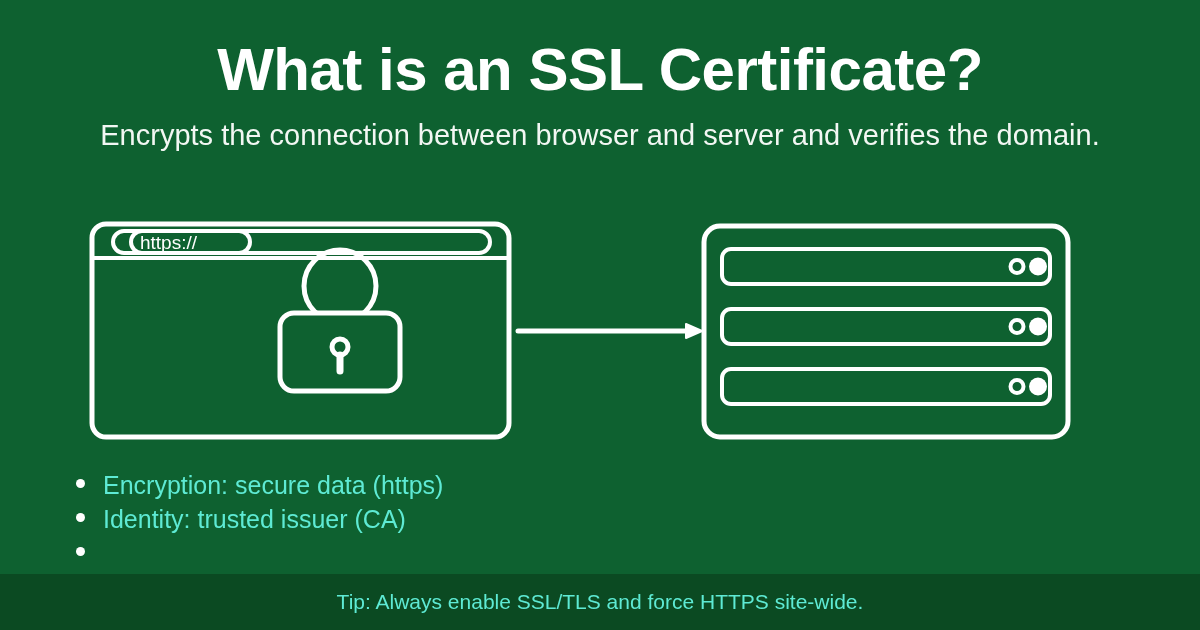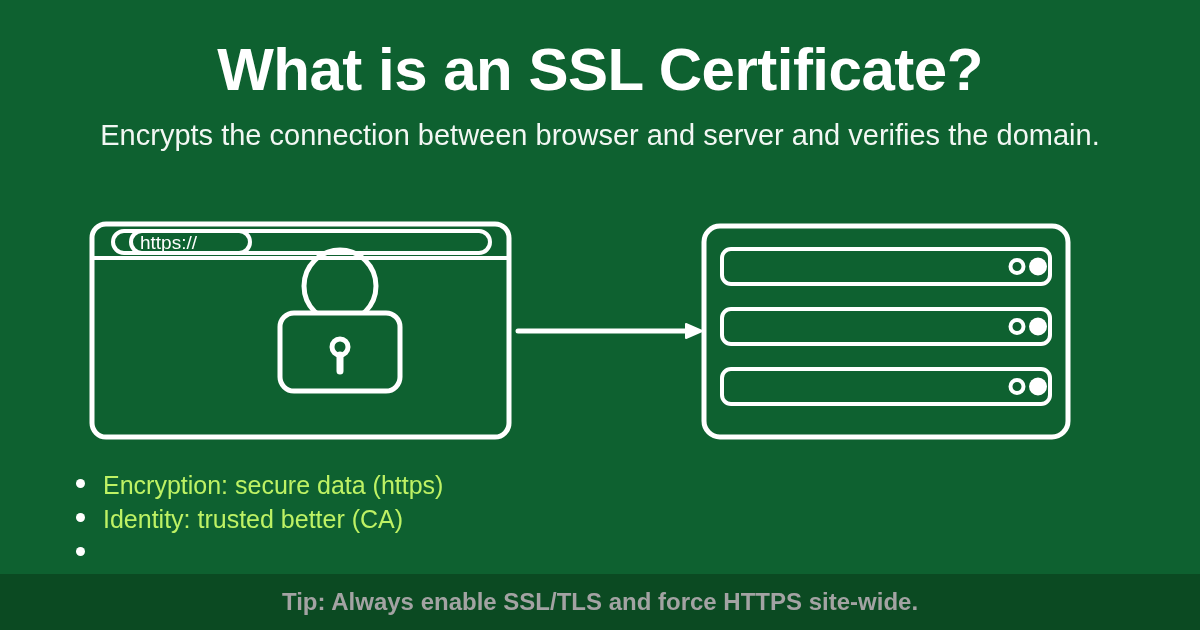--- a/index.html
+++ b/index.html
@@ -76,42 +76,41 @@
     width: 9px;
     height: 9px;
     border-radius: 50%;
     background: #ffffff;
     margin-top: 11px;
     margin-right: 18px;
     flex: 0 0 auto;
   }
   .bullet-text {
     font-size: 25px;
-    color: #bef264;
+    color: #5eead4;
     line-height: 34px;
     white-space: nowrap;
   }
 
   
   #footer {
     position: absolute;
     left: 0;
     top: 574px;
     width: 1200px;
     height: 56px;
     background: #0b4a22;
     display: flex;
     align-items: center;
     justify-content: center;
   }
   #footer-text {
-    font-size: 24px;
-    color: #a3a3a3;
+    font-size: 21px;
+    color: #5eead4;
     white-space: nowrap;
-    font-weight: bold;
   }
 </style>
 </head>
 <body>
 
 <div id="slide">
 
   <div id="subtitle">Encrypts the connection between browser and server and verifies the domain.</div>
 
   <div id="title">What is an SSL Certificate?</div>
@@ -167,21 +166,21 @@
     </svg>
   </div>
 
   <div id="bullets">
     <div class="bullet-row">
       <span class="bullet-dot"></span>
       <span class="bullet-text">Encryption: secure data (https)</span>
     </div>
     <div class="bullet-row">
       <span class="bullet-dot"></span>
-      <span class="bullet-text">Identity: trusted better (CA)</span>
+      <span class="bullet-text">Identity: trusted issuer (CA)</span>
     </div>
     <div class="bullet-row">
       <span class="bullet-dot"></span>
     </div>
   </div>
 
   <div id="footer">
     <span id="footer-text">Tip: Always enable SSL/TLS and force HTTPS site-wide.</span>
   </div>
 

